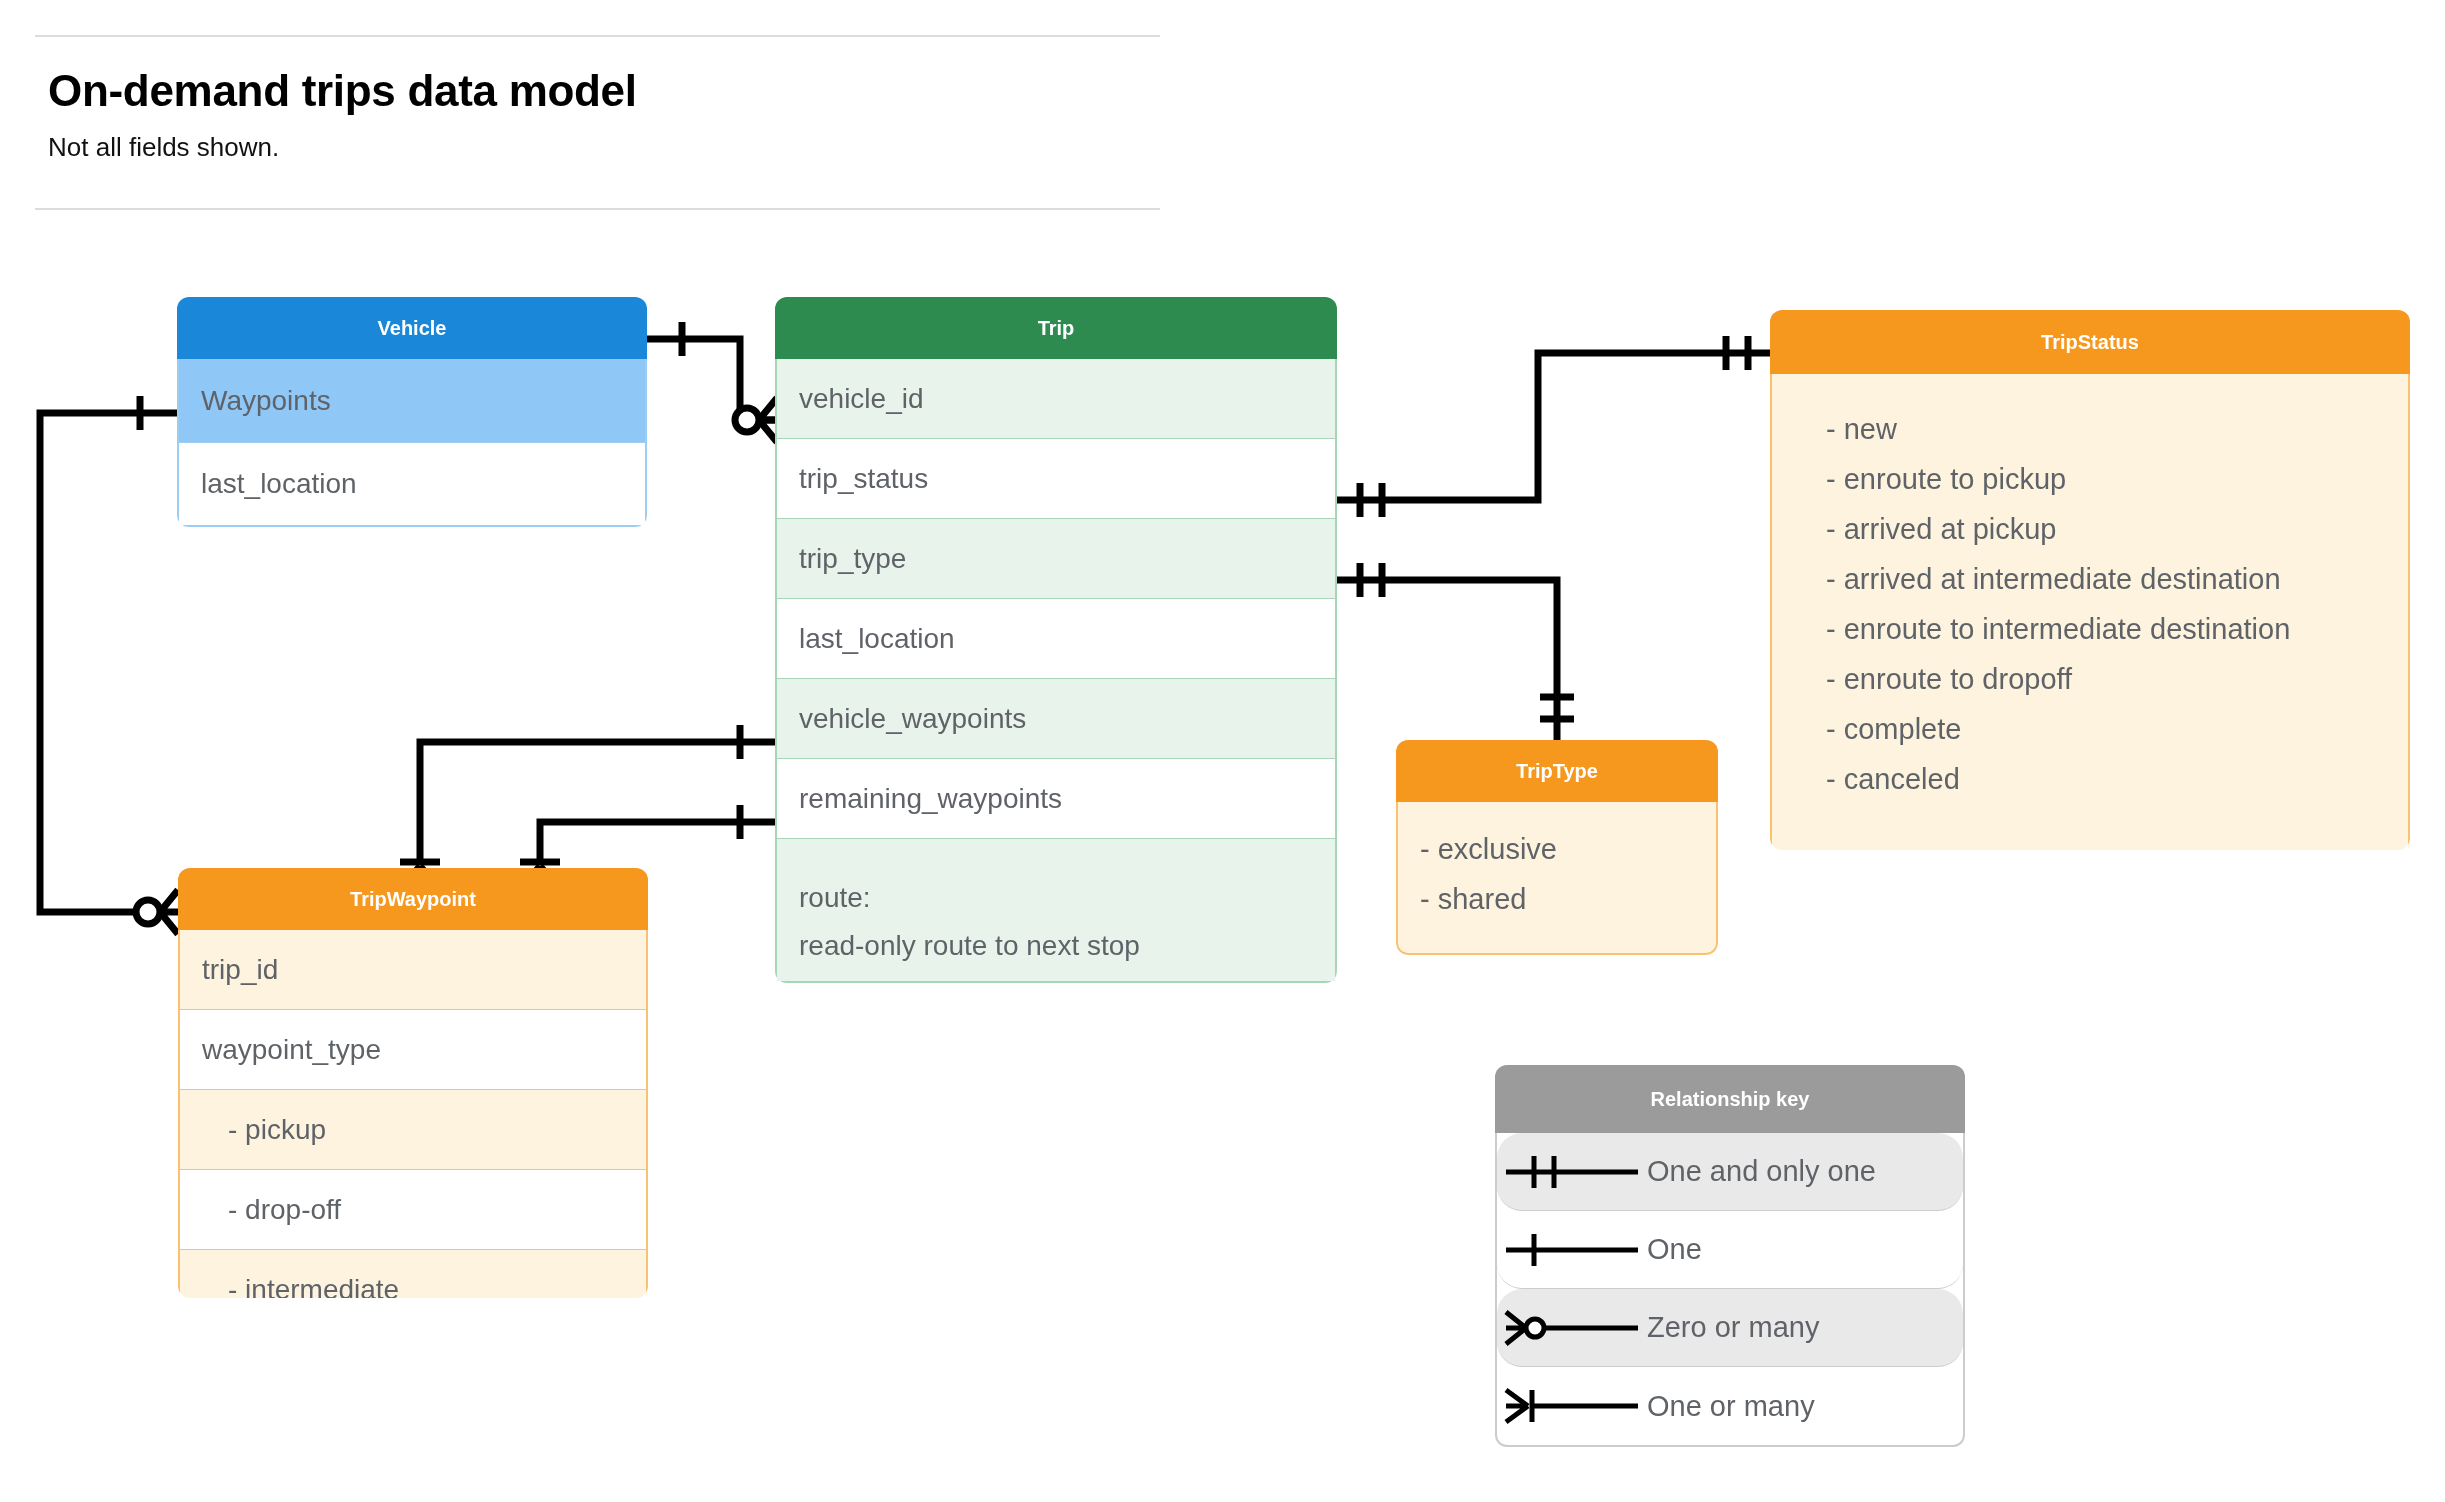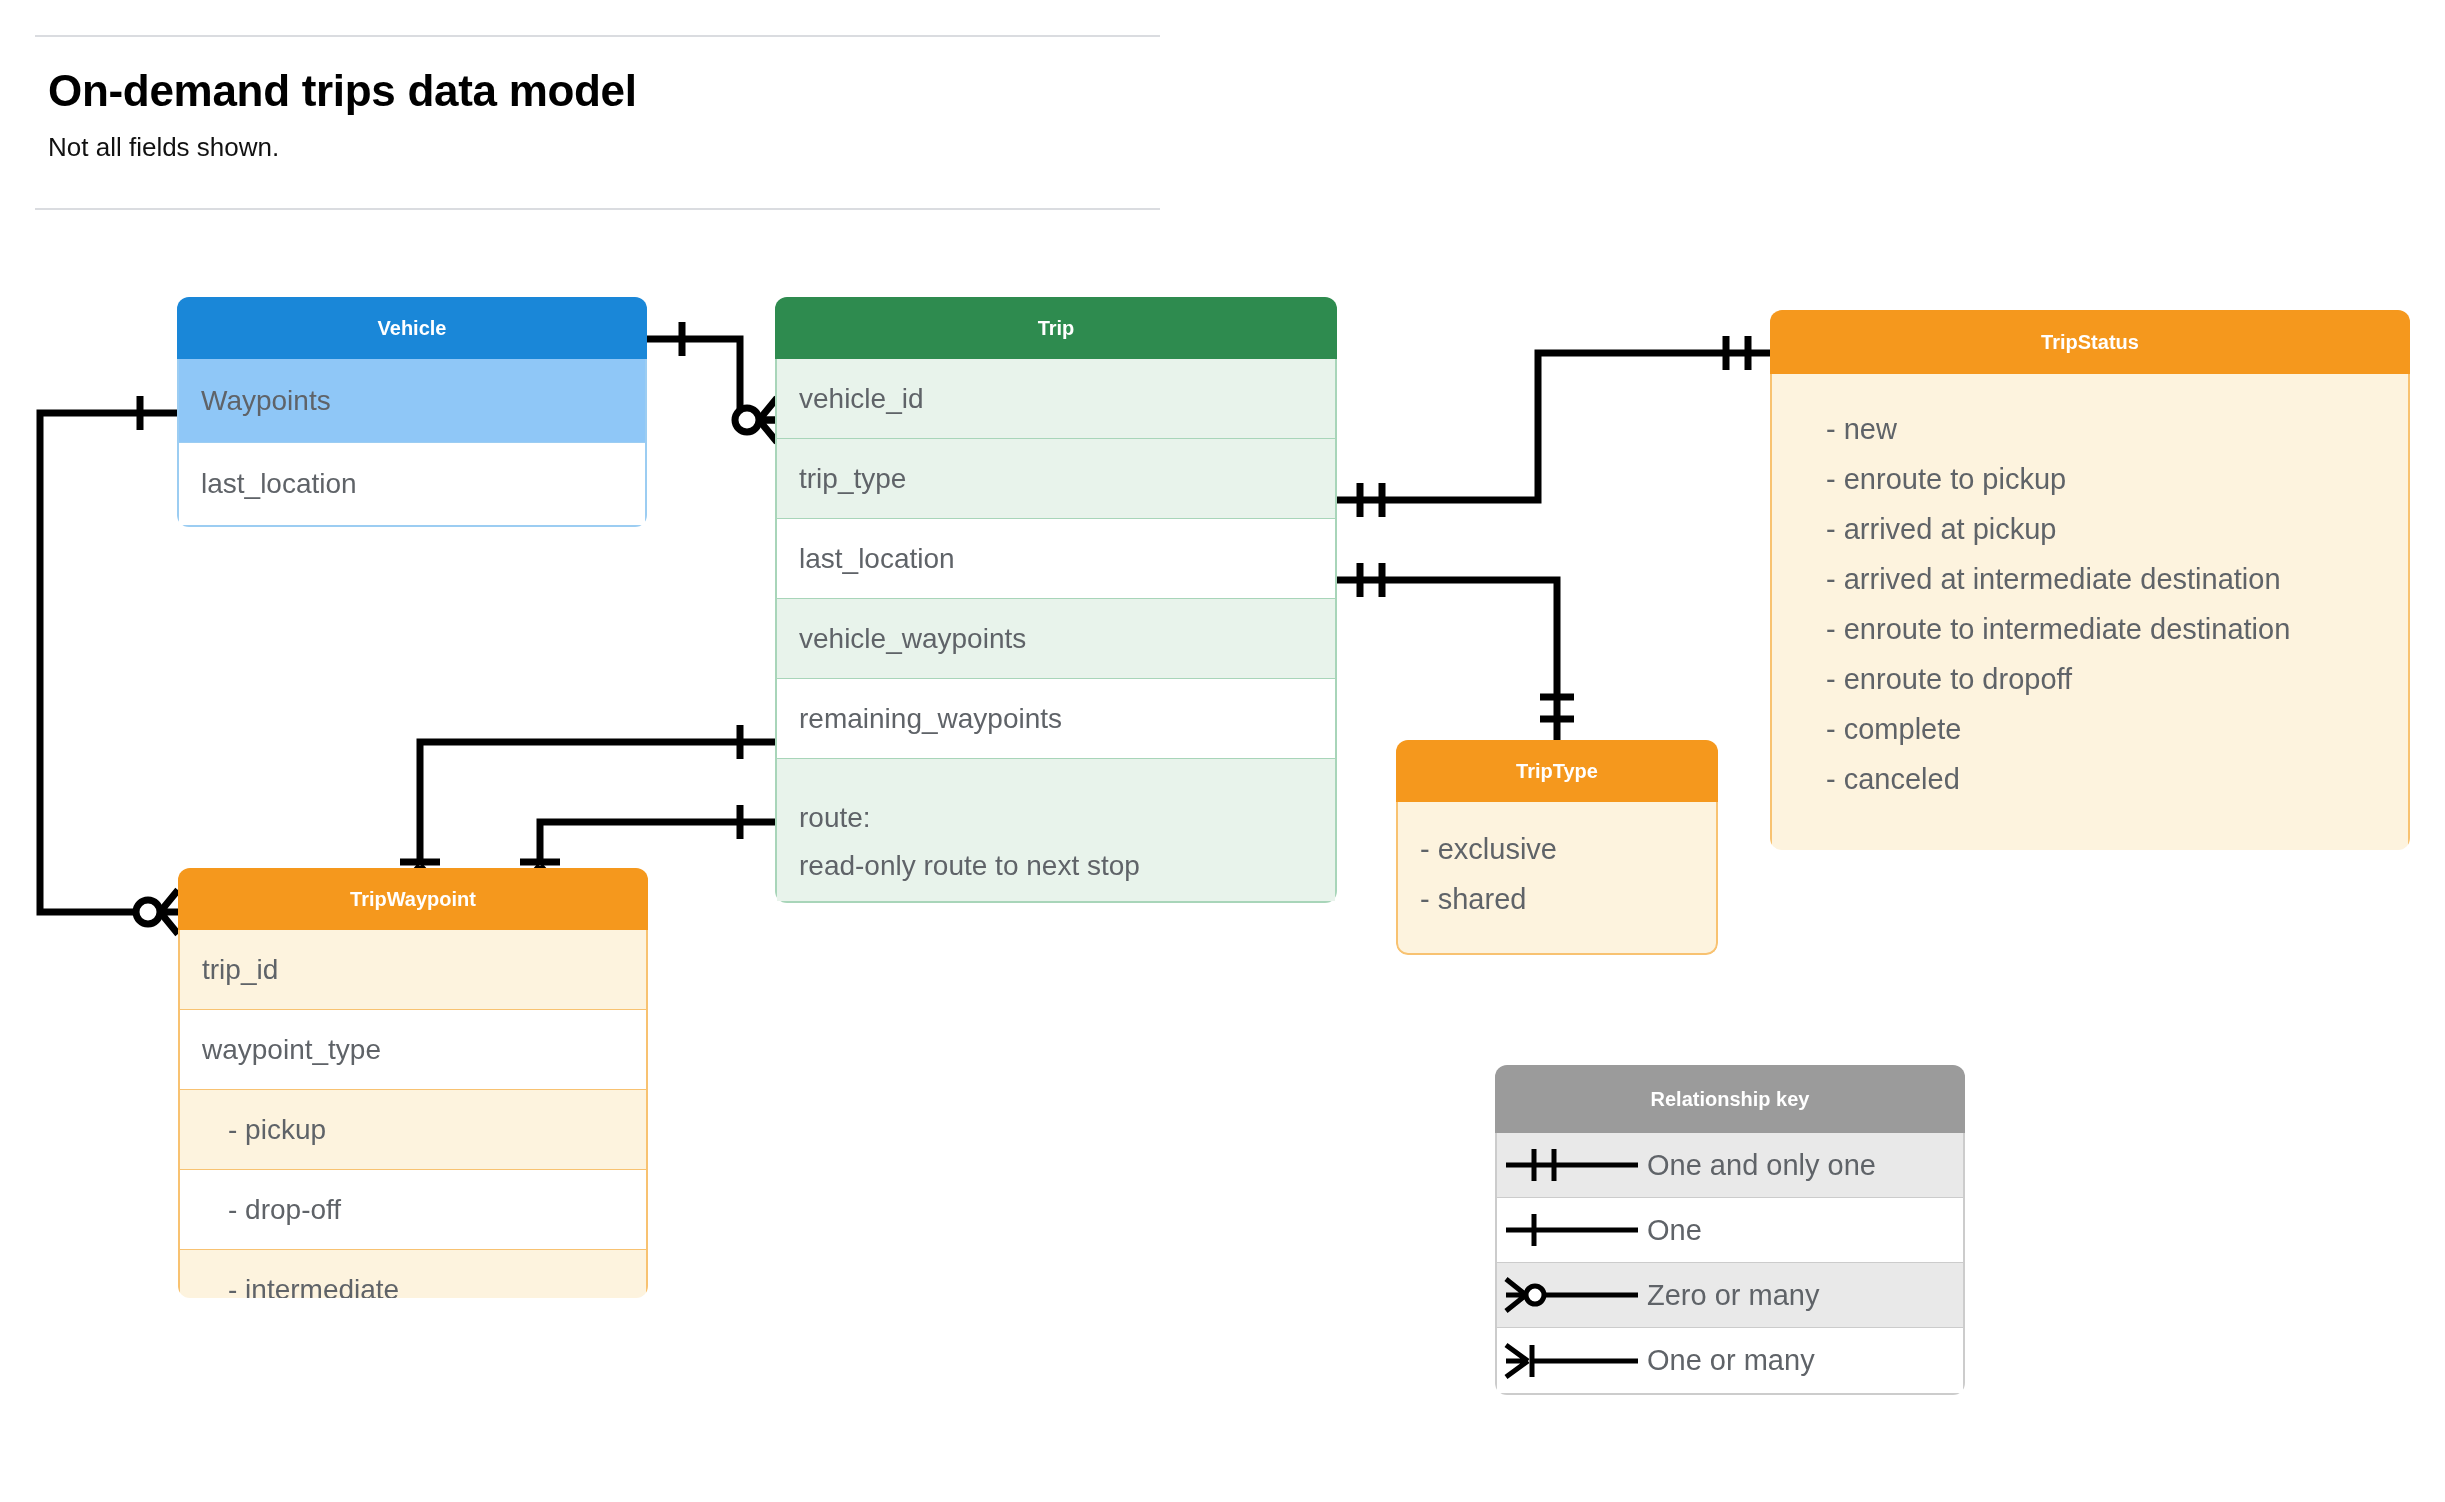--- a/index.html
+++ b/index.html
@@ -146,23 +146,24 @@
   #entity-tripwaypoint .row.plain { background: #ffffff; }
   #entity-tripwaypoint .row.indent { padding-left: 48px; }
 
   
   #legend { left: 1495px; top: 1065px; width: 470px; height: 400px; }
   #legend .entity-header { height: 68px; background: #9b9b9b; }
   #legend .entity-body { border: 2px solid #cccccc; border-top: none; border-radius: 0 0 12px 12px; }
   .legend-row {
     display: flex;
     align-items: center;
-    height: 65px;
+    height: 78px;
     box-sizing: border-box;
     border-bottom: 1px solid #cccccc;
+    border-radius: 25px;
   }
   .legend-row:last-child { border-bottom: none; }
   .legend-row.alt { background: #e9e9e9; }
   .legend-row.plain { background: #ffffff; }
   .legend-sym {
     width: 150px;
     flex: 0 0 150px;
     display: flex;
     align-items: center;
     justify-content: center;
@@ -249,20 +250,21 @@
     <div class="entity-body">
       <div class="row alt">Waypoints</div>
       <div class="row plain">last_location</div>
     </div>
   </div>
 
   <div class="entity" id="entity-trip">
     <div class="entity-header">Trip</div>
     <div class="entity-body">
       <div class="row alt">vehicle_id</div>
+      <div class="row plain">trip_status</div>
       <div class="row alt">trip_type</div>
       <div class="row plain">last_location</div>
       <div class="row alt">vehicle_waypoints</div>
       <div class="row plain">remaining_waypoints</div>
       <div class="row alt tall">
         <span>route:</span>
         <span>read-only route to next stop</span>
       </div>
     </div>
   </div>

